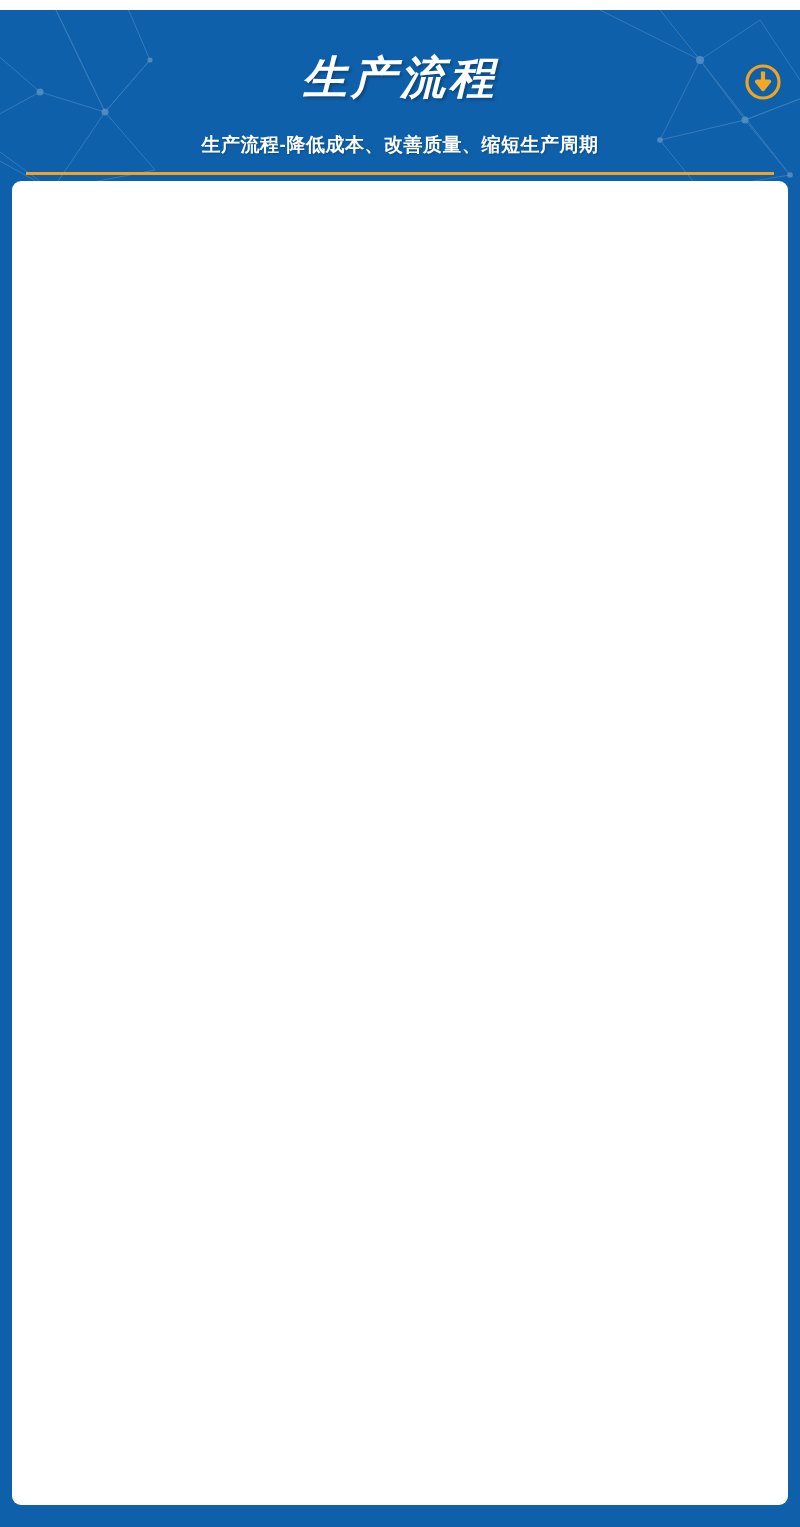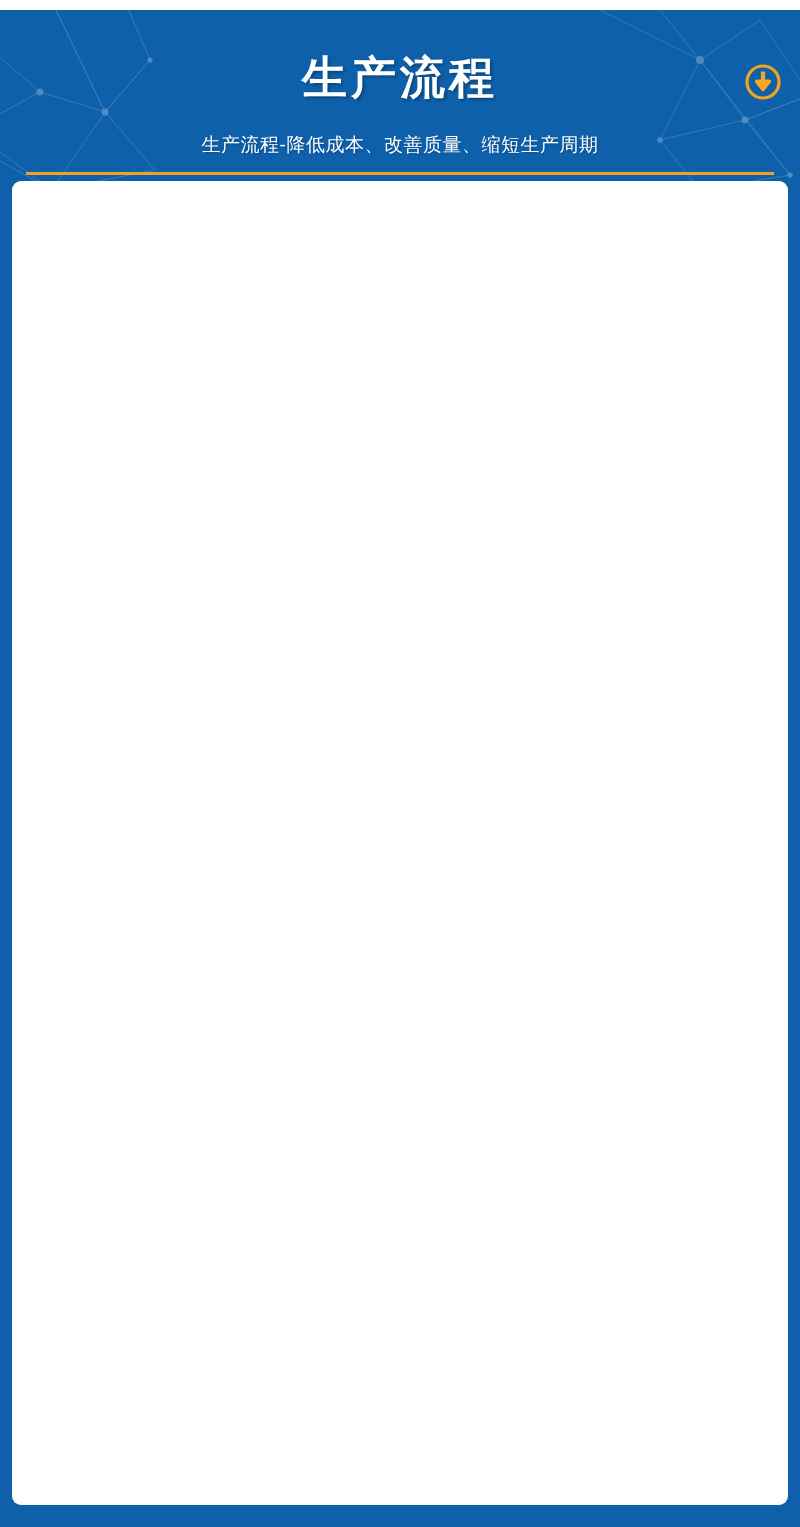--- a/index.html
+++ b/index.html
@@ -47,29 +47,30 @@
   .title {
     position: absolute;
     left: 0; top: 38px;
     width: 800px;
     text-align: center;
     color: #ffffff;
     font-size: 45px;
     font-weight: bold;
     letter-spacing: 4px;
     text-shadow: 2px 2px 3px rgba(0,0,0,.28);
+    font-style: italic;
   }
   .subtitle {
     position: absolute;
     left: 0; top: 122px;
     width: 800px;
     text-align: center;
     color: #ffffff;
     font-size: 19px;
-    font-weight: normal;
+    font-weight: bold;
     letter-spacing: .5px;
     text-shadow: 1px 1px 2px rgba(0,0,0,.22);
   }
 
   .dl-icon {
     position: absolute;
     left: 744px; top: 63px;
     width: 38px; height: 38px;
     z-index: 4;
     cursor: pointer;

